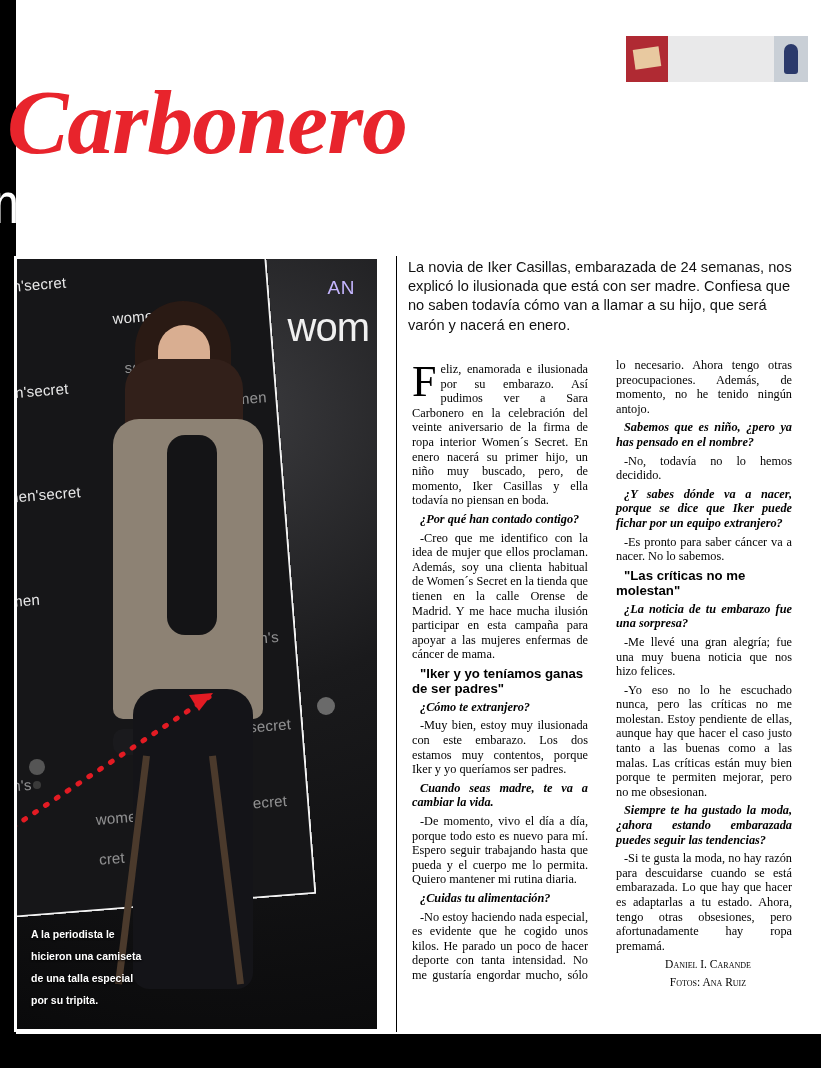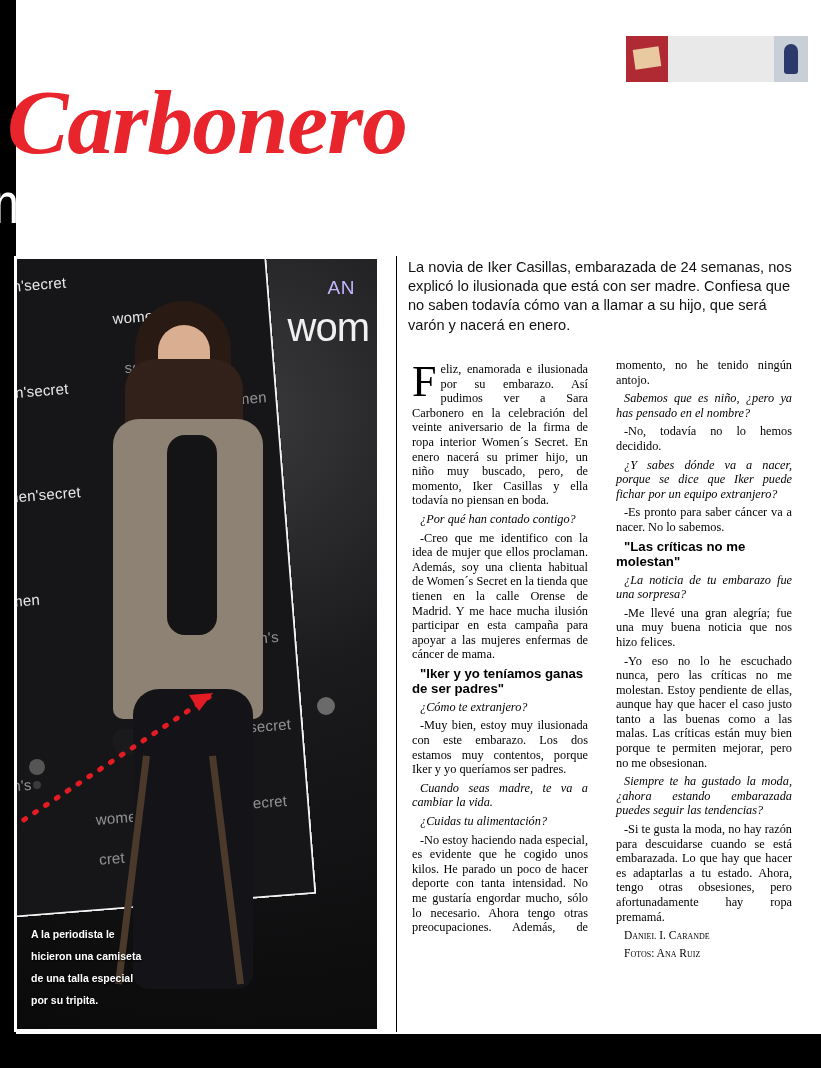--- a/index.html
+++ b/index.html
@@ -301,20 +301,21 @@
     hyphens: auto;
   }
   .cols p {
     margin: 4px;
     text-indent: 8px;
   }
   .cols p.first { text-indent: 0; }
   .cols p.q {
     font-style: italic;
     text-indent: 8px;
+    font-weight: bold;
   }
   .cols p.a { text-indent: 8px; }
   .dropcap::first-letter {
     float: left;
     font-family: "Liberation Serif", serif;
     font-size: 44px;
     line-height: 36px;
     padding: 2px 4px 0 0;
     font-weight: normal;
   }
@@ -322,21 +323,21 @@
     font-family: "Liberation Sans", sans-serif;
     font-weight: bold;
     font-size: 13.2px;
     line-height: 15px;
     margin: 9px 0 4px 0;
     text-indent: 0;
     text-align: left;
   }
   .byline {
     margin-top: 10px;
-    text-align: left;
+    text-align: center;
     font-variant: small-caps;
     font-size: 11.5px;
     line-height: 14px;
     text-indent: 0;
   }
   .rule-vert {
     position: absolute;
     left: 396px; top: 256px;
     width: 1px; height: 776px;
     background: #000;
@@ -415,20 +416,21 @@
   <div class="standfirst">La novia de Iker Casillas, embarazada de 24 semanas, nos explicó lo ilusionada que está con ser madre. Confiesa que no saben todavía cómo van a llamar a su hijo, que será varón y nacerá en enero.</div>
 
   <div class="cols" id="body-cols">
       <p class="first dropcap">Feliz, enamorada e ilusionada por su embarazo. Así pudimos ver a Sara Carbonero en la celebración del veinte aniversario de la firma de ropa interior Women´s Secret. En enero nacerá su primer hijo, un niño muy buscado, pero, de momento, Iker Casillas y ella todavía no piensan en boda.</p>
       <p class="q">¿Por qué han contado contigo?</p>
       <p class="a">-Creo que me identifico con la idea de mujer que ellos proclaman. Además, soy una clienta habitual de Women´s Secret en la tienda que tienen en la calle Orense de Madrid. Y me hace mucha ilusión participar en esta campaña para apoyar a las mujeres enfermas de cáncer de mama.</p>
       <p class="subhead">"Iker y yo teníamos ganas de ser padres"</p>
       <p class="q">¿Cómo te extranjero?</p>
       <p class="a">-Muy bien, estoy muy ilusionada con este embarazo. Los dos estamos muy contentos, porque Iker y yo queríamos ser padres.</p>
       <p class="q">Cuando seas madre, te va a cambiar la vida.</p>
+      <p class="a">-De momento, vivo el día a día, porque todo esto es nuevo para mí. Espero seguir trabajando hasta que pueda y el cuerpo me lo permita. Quiero mantener mi rutina diaria.</p>
       <p class="q">¿Cuidas tu alimentación?</p>
       <p class="a">-No estoy haciendo nada especial, es evidente que he cogido unos kilos. He parado un poco de hacer deporte con tanta intensidad. No me gustaría engordar mucho, sólo lo necesario. Ahora tengo otras preocupaciones. Además, de momento, no he tenido ningún antojo.</p>
       <p class="q">Sabemos que es niño, ¿pero ya has pensado en el nombre?</p>
       <p class="a">-No, todavía no lo hemos decidido.</p>
       <p class="q">¿Y sabes dónde va a nacer, porque se dice que Iker puede fichar por un equipo extranjero?</p>
       <p class="a">-Es pronto para saber cáncer va a nacer. No lo sabemos.</p>
       <p class="subhead">"Las críticas no me molestan"</p>
       <p class="q">¿La noticia de tu embarazo fue una sorpresa?</p>
       <p class="a">-Me llevé una gran alegría; fue una muy buena noticia que nos hizo felices.</p>
       <p class="a">-Yo eso no lo he escuchado nunca, pero las críticas no me molestan. Estoy pendiente de ellas, aunque hay que hacer el caso justo tanto a las buenas como a las malas. Las críticas están muy bien porque te permiten mejorar, pero no me obsesionan.</p>

